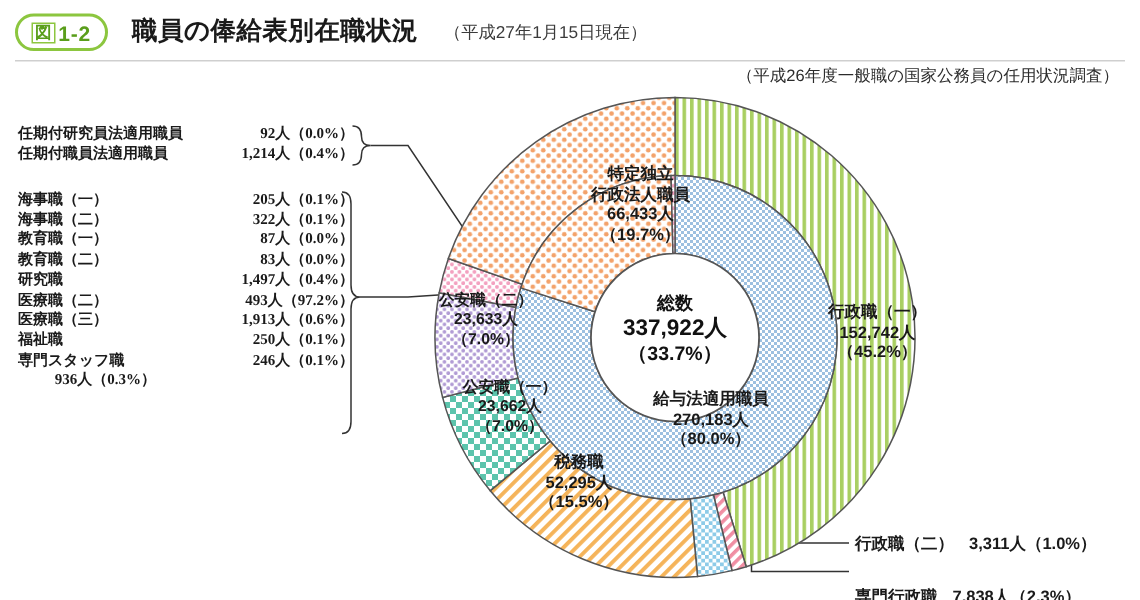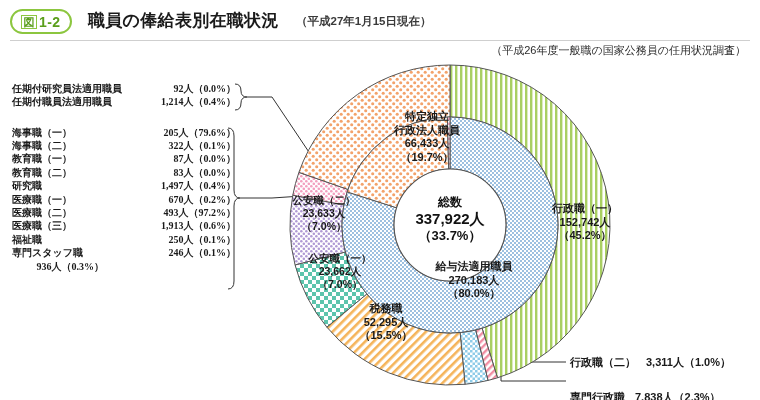--- a/index.html
+++ b/index.html
@@ -28,21 +28,21 @@
     font-size: 11px; line-height: 11px; padding: 1px 1px 0 1px; margin-right: 2px;
     color: #5a9e1b;
   }
   .hdr-title {
     position: absolute; left: 88px; top: 9px;
     font-size: 17px; font-weight: bold; color: #1a1a1a;
     letter-spacing: 0.3px;
   }
   .hdr-sub {
     position: absolute; left: 296px; top: 14px;
-    font-size: 11.5px; color: #3a3a3a; font-weight: bold;
+    font-size: 11.5px; color: #3a3a3a;
   }
   .hdr-rule {
     position: absolute; left: 10px; top: 40px; width: 740px; height: 1px;
     background: #cfcfcf;
   }
   .src-note {
     position: absolute; right: 14px; top: 43px;
     font-size: 11px; color: #2b2b2b;
   }
 
@@ -99,41 +99,37 @@
         <span class="vl">92人（0.0%）</span>
       </div>
       <div class="row">
         <span class="nm">任期付職員法適用職員</span>
         <span class="vl">1,214人（0.4%）</span>
       </div>
     </div>
   <div class="leg" id="leg-b">
       <div class="row">
         <span class="nm">海事職（一）</span>
-        <span class="vl">205人（79.6%）</span>
+        <span class="vl">205人（0.1%）</span>
       </div>
       <div class="row">
         <span class="nm">海事職（二）</span>
         <span class="vl">322人（0.1%）</span>
       </div>
       <div class="row">
         <span class="nm">教育職（一）</span>
         <span class="vl">87人（0.0%）</span>
       </div>
       <div class="row">
         <span class="nm">教育職（二）</span>
         <span class="vl">83人（0.0%）</span>
       </div>
       <div class="row">
         <span class="nm">研究職</span>
         <span class="vl">1,497人（0.4%）</span>
-      </div>
-      <div class="row">
-        <span class="nm">医療職（一）</span>
-        <span class="vl">670人（0.2%）</span>
       </div>
       <div class="row">
         <span class="nm">医療職（二）</span>
         <span class="vl">493人（97.2%）</span>
       </div>
       <div class="row">
         <span class="nm">医療職（三）</span>
         <span class="vl">1,913人（0.6%）</span>
       </div>
       <div class="row">

